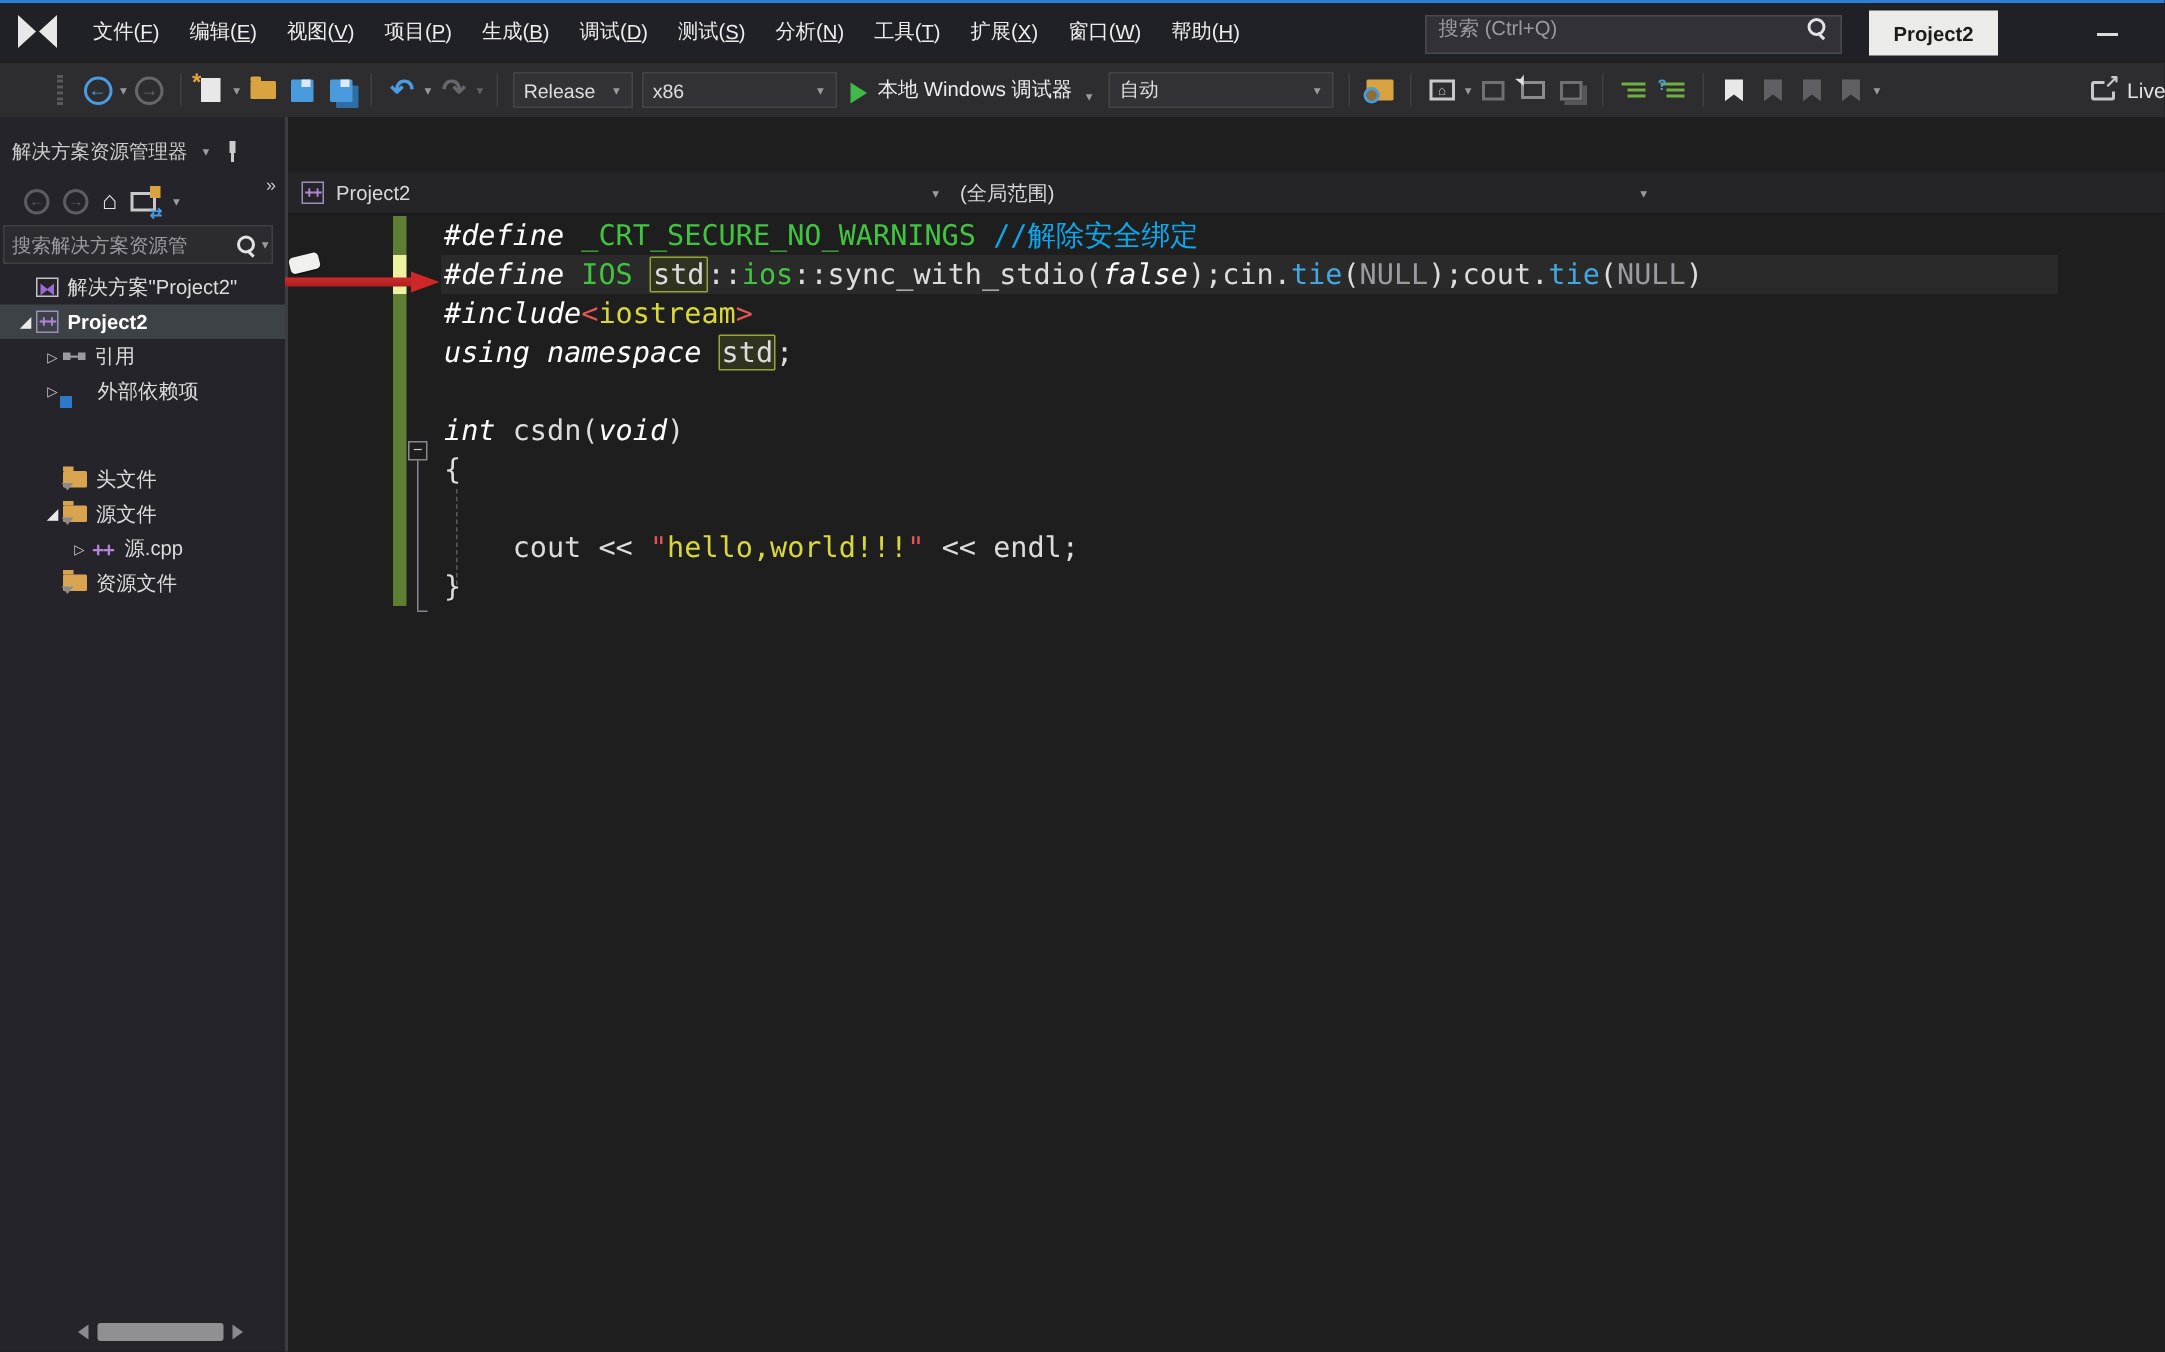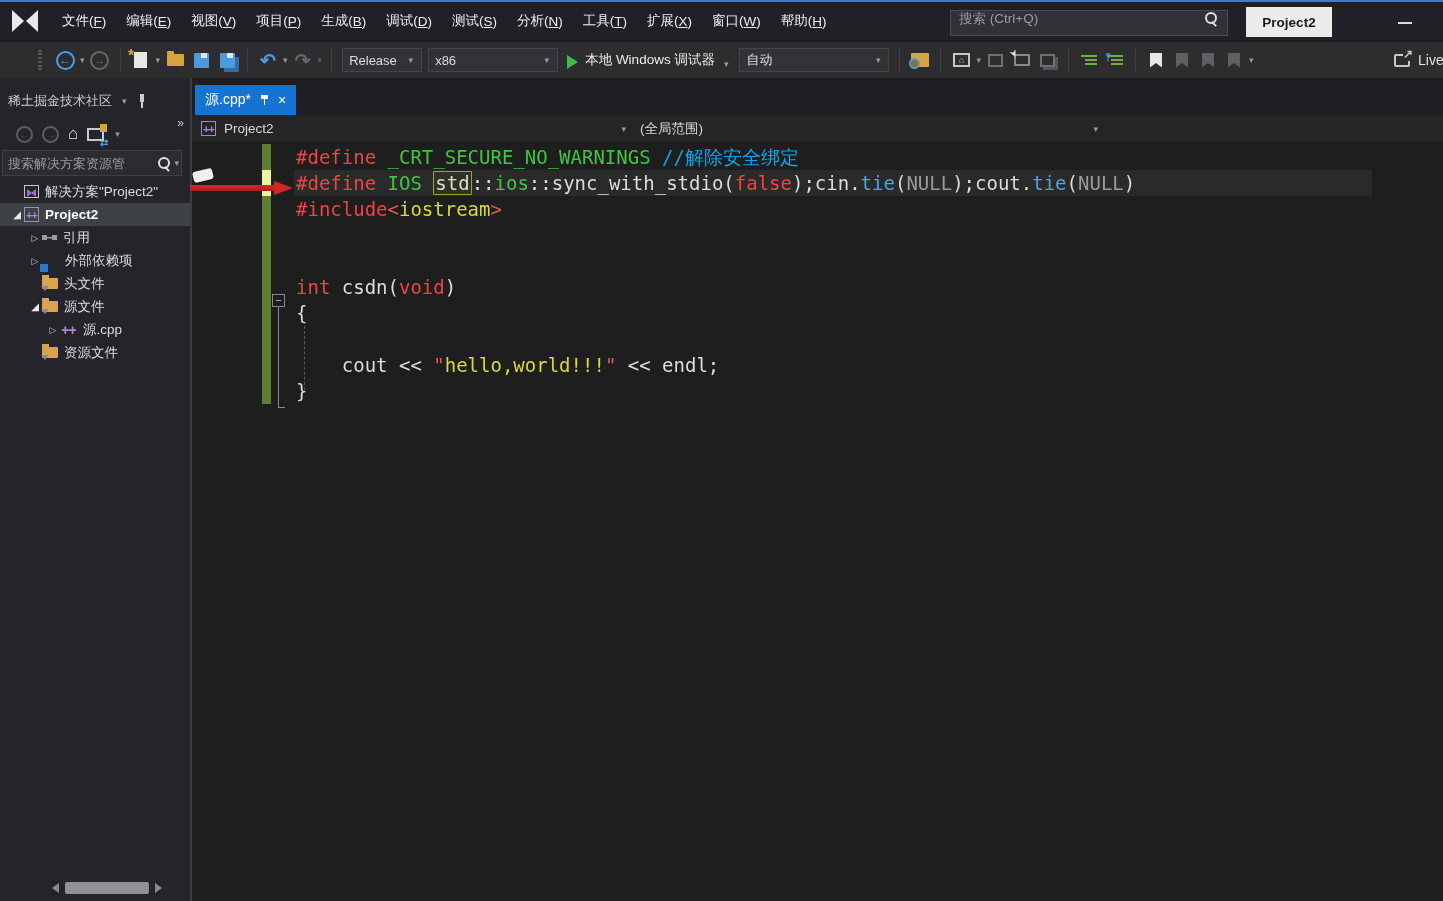--- a/index.html
+++ b/index.html
@@ -141,21 +141,21 @@
   #nav-scope { display:flex; align-items:center; width:460px; }
   #nav-scope .caret { margin-left:auto; }
 
   
   #code-area { position:absolute; left:0; top:65px; width:1251px; height:758px; }
   .mbar { position:absolute; left:70px; width:9px; height:26px; }
   .mbar.green { background:#5d7e33; }
   .mbar.yellow { background:#eef2a0; }
   .code-line { position:absolute; left:104px; height:26px; font:19px/26px "DejaVu Sans Mono", monospace; white-space:pre; color:#dcdcdc; }
   .curline-bg { position:absolute; left:102px; width:1078px; height:26px; background:#2a2a2a; }
-  .tk-kw  { color:#ef4444; }
+  .tk-kw  { color:#ffffff;font-style:italic; }
   .tk-mac { color:#41c541; }
   .tk-txt { color:#dcdcdc; }
   .tk-cmt { color:#0ea5e9; }
   .tk-str { color:#d8d83a;margin-top:20px; }
   .tk-strd{ color:#e25555; }
   .tk-nul { color:#9a9aa0; }
   .tk-fn  { color:#44a7e0; }
   .tk-hl  { color:#dcdcdc; border:1px solid #96a23a; background:#2f331f; padding:0 1px; border-radius:1px; }
   #collapse-box { position:absolute; left:80px; top:216px; width:13px; height:13px; border:1px solid #888890;
                   color:#c8c8c8; font-size:11px; line-height:11px; text-align:center; background:#1e1e1e; }
@@ -292,21 +292,21 @@
       </span>
     <span class="caret">▾</span>
     <span id="live-share">
       <span class="i-share"></span>
       <span>Live S</span>
     </span>
   </div>
 
   <div id="solution-panel">
     <div id="se-header">
-      <span>稀土掘金技术社区</span>
+      <span>解决方案资源管理器</span>
       <span class="caret">▾</span>
       <span class="i-pin"></span>
     </div>
     <div id="se-toolbar">
       <span class="se-circle">←</span>
       <span class="se-circle">→</span>
       <span class="i-home">⌂</span>
       <span class="i-foldersync"></span>
       <span class="caret">▾</span>
       <span id="se-overflow">»</span>
@@ -330,21 +330,21 @@
         <div class="tree-row" style="padding-left: 28px;">
           <span class="arr">▷</span>
           <span class="ti ti-references"></span>
           <span class="lbl">引用</span>
         </div>
         <div class="tree-row" style="padding-left: 28px;">
           <span class="arr">▷</span>
           <span class="ti ti-ext-deps"></span>
           <span class="lbl">外部依赖项</span>
         </div>
-        <div class="tree-row" style="padding-left: 28px;">
+        <div class="tree-row" style="padding-left: 28px; margin-top: 36px;">
           <span class="arr"></span>
           <span class="ti ti-folder"></span>
           <span class="lbl">头文件</span>
         </div>
         <div class="tree-row" style="padding-left: 28px;">
           <span class="arr exp">◢</span>
           <span class="ti ti-folder"></span>
           <span class="lbl">源文件</span>
         </div>
         <div class="tree-row" style="padding-left: 46px;">
@@ -360,47 +360,41 @@
       </div>
     <div id="se-hscroll">
       <span class="sb-arrow sb-left"></span>
       <span id="se-thumb"></span>
       <span class="sb-arrow sb-right"></span>
     </div>
   </div>
   <div id="panel-border"></div>
 
   <div id="editor">
-    <div id="tabbar">
-      <div id="tab-active">
-        <span>源.cpp*</span>
-        <span class="i-tabpin"></span>
-        <span id="tab-close">×</span>
-      </div>
-    </div>
     <div id="navbar">
       <span id="nav-project">
         <span class="ti ti-cpp-project">++</span>
         <span>Project2</span>
         <span class="caret">▾</span>
       </span>
       <span id="nav-scope">
         <span>(全局范围)</span>
         <span class="caret">▾</span>
       </span>
     </div>
     <div id="code-area">
         <div class="mbar green" style="top: 1px;"></div>
         <div class="code-line" style="top: 1px;"><span class="tk-kw">#define</span><span class="tk-txt"> </span><span class="tk-mac">_CRT_SECURE_NO_WARNINGS</span><span class="tk-txt"> </span><span class="tk-cmt">//解除安全绑定</span></div>
         <div class="curline-bg" style="top: 27px;"></div>
         <div class="mbar yellow" style="top: 27px;"></div>
         <div class="code-line" style="top: 27px;"><span class="tk-kw">#define</span><span class="tk-txt"> </span><span class="tk-mac">IOS</span><span class="tk-txt"> </span><span class="tk-hl">std</span><span class="tk-txt">::</span><span class="tk-mac">ios</span><span class="tk-txt">::sync_with_stdio(</span><span class="tk-kw">false</span><span class="tk-txt">);cin.</span><span class="tk-fn">tie</span><span class="tk-txt">(</span><span class="tk-nul">NULL</span><span class="tk-txt">);cout.</span><span class="tk-fn">tie</span><span class="tk-txt">(</span><span class="tk-nul">NULL</span><span class="tk-txt">)</span></div>
         <div class="mbar green" style="top: 53px;"></div>
         <div class="code-line" style="top: 53px;"><span class="tk-kw">#include</span><span class="tk-strd">&lt;</span><span class="tk-str">iostream</span><span class="tk-strd">&gt;</span></div>
         <div class="mbar green" style="top: 79px;"></div>
+        <div class="code-line" style="top: 79px;"><span class="tk-kw">using</span><span class="tk-txt"> </span><span class="tk-kw">namespace</span><span class="tk-txt"> </span><span class="tk-hl">std</span><span class="tk-txt">;</span></div>
         <div class="mbar green" style="top: 105px;"></div>
         <div class="code-line" style="top: 105px;"></div>
         <div class="mbar green" style="top: 131px;"></div>
         <div class="code-line" style="top: 131px;"><span class="tk-kw">int</span><span class="tk-txt"> csdn(</span><span class="tk-kw">void</span><span class="tk-txt">)</span></div>
         <div class="mbar green" style="top: 157px;"></div>
         <div class="code-line" style="top: 157px;"><span class="tk-txt">{</span></div>
         <div class="mbar green" style="top: 183px;"></div>
         <div class="code-line" style="top: 183px;"></div>
         <div class="mbar green" style="top: 209px;"></div>
         <div class="code-line" style="top: 209px;"><span class="tk-txt">    cout &lt;&lt; </span><span class="tk-strd">"</span><span class="tk-str">hello,world!!!</span><span class="tk-strd">"</span><span class="tk-txt"> &lt;&lt; endl;</span></div>

